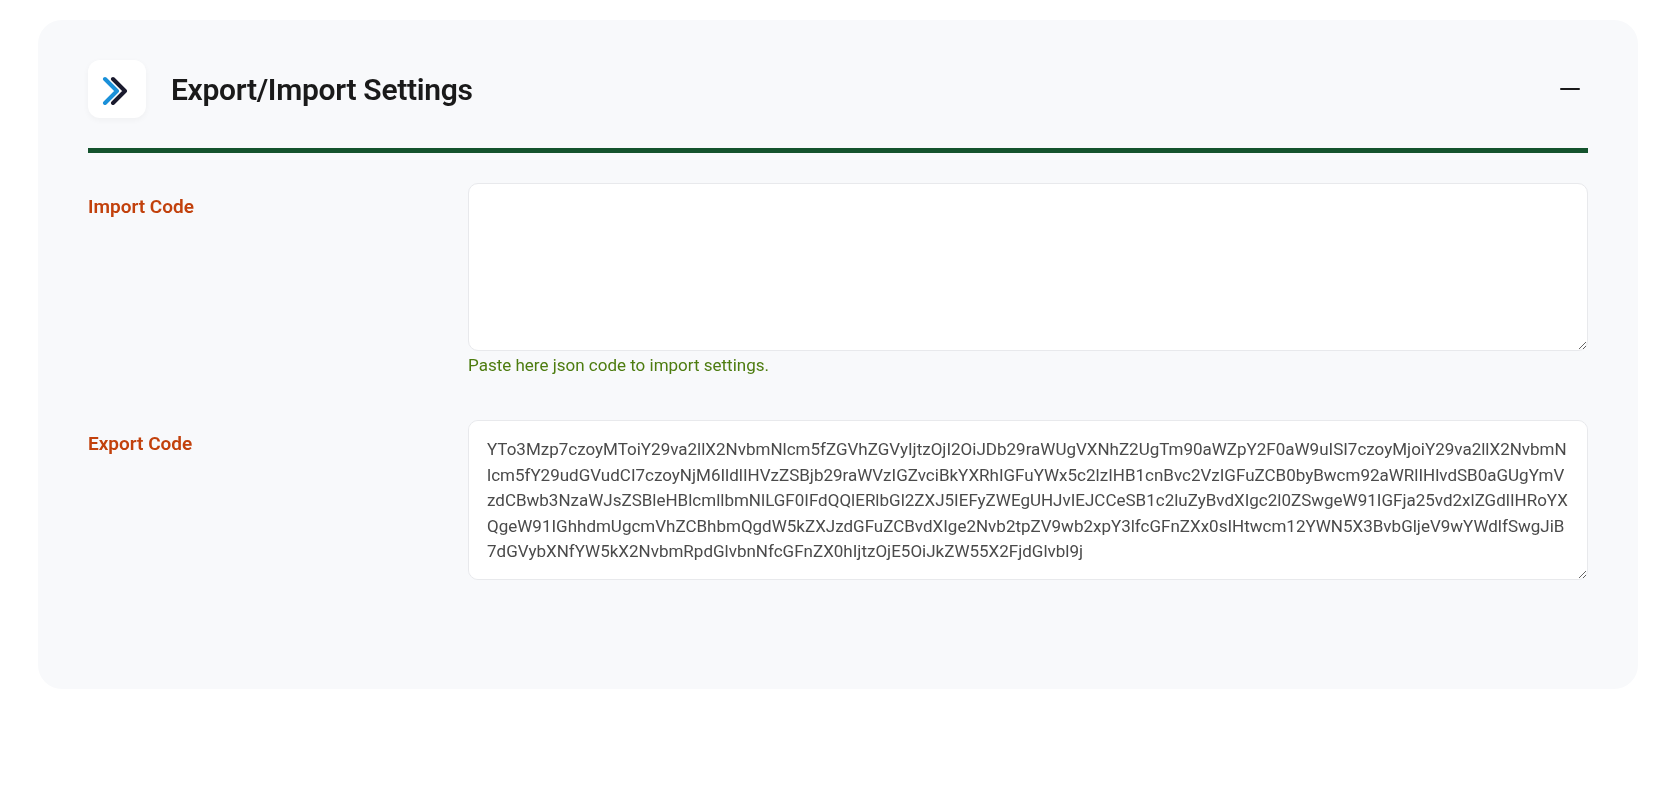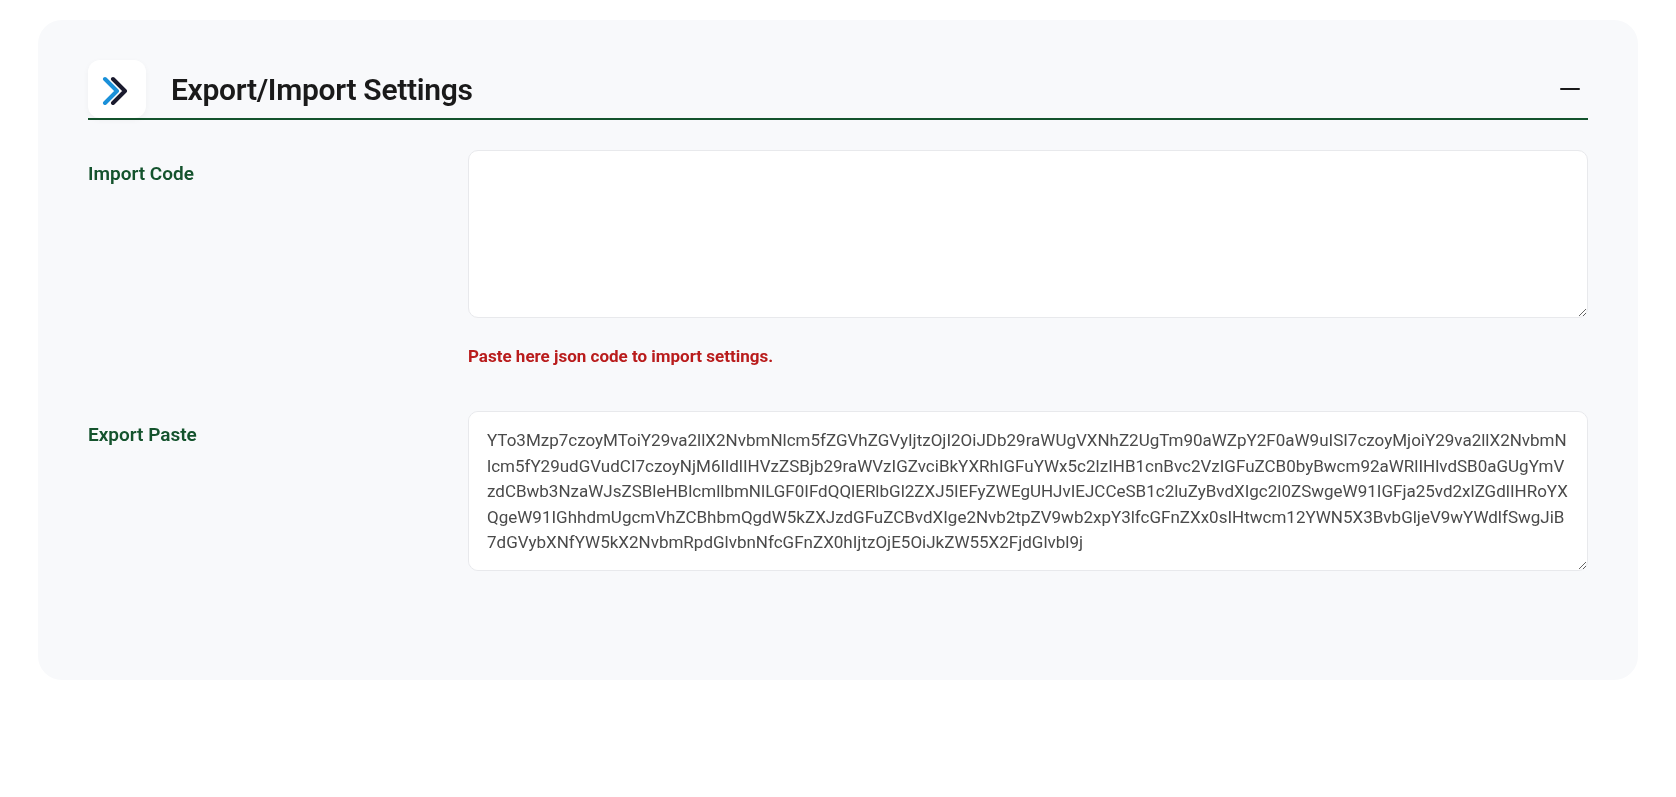--- a/index.html
+++ b/index.html
@@ -16,21 +16,22 @@
       background: #f8f9fb;
       border-radius: 24px;
       padding: 40px 50px 60px 50px;
       max-width: 1600px;
       margin: 0 auto;
     }
     .panel-header {
       display: flex;
       align-items: center;
       justify-content: space-between;
-      border-bottom: 2px solid #14532d;
+      padding-bottom: 30px;
+      border-bottom: 5px solid #14532d;
       margin-bottom: 30px;
     }
     .panel-header-left {
       display: flex;
       align-items: center;
       gap: 25px;
     }
     .logo-box {
       width: 58px;
       height: 58px;
@@ -69,21 +70,21 @@
     }
     .form-row {
       display: flex;
       gap: 40px;
       margin-bottom: 45px;
     }
     .form-label {
       flex: 0 0 340px;
       font-size: 19px;
       font-weight: 600;
-      color: #14532d;
+      color: #c2410c;
       padding-top: 12px;
     }
     .form-field {
       flex: 1;
       min-width: 0;
     }
     .textarea {
       width: 100%;
       background: #ffffff;
       border: 1px solid #e8e9ec;
@@ -100,23 +101,23 @@
       height: 168px;
     }
     .textarea-export {
       height: 160px;
       overflow-y: scroll;
       word-break: break-all;
       white-space: pre-wrap;
     }
     .help-text {
       font-size: 17px;
-      color: #b91c1c;
-      margin-top: 24px;
-      font-weight: 700;
+      color: #4d7c0f;
+      margin-top: 0;
+      font-weight: 400;
     }
   </style>
 </head>
 <body>
 
 <div class="panel">
   <div class="panel-header">
     <div class="panel-header-left">
       <div class="logo-box">
         <svg class="logo-icon" viewBox="0 0 32 32" fill="none">
@@ -133,18 +134,18 @@
 
   <div class="form-row">
     <div class="form-label">Import Code</div>
     <div class="form-field">
       <textarea class="textarea textarea-import" style=""></textarea>
       <div class="help-text">Paste here json code to import settings.</div>
     </div>
   </div>
 
   <div class="form-row">
-    <div class="form-label">Export Paste</div>
+    <div class="form-label">Export Code</div>
     <div class="form-field">
       <textarea class="textarea textarea-export" readonly="" style="">YTo3Mzp7czoyMToiY29va2llX2NvbmNlcm5fZGVhZGVyIjtzOjI2OiJDb29raWUgVXNhZ2UgTm90aWZpY2F0aW9uISI7czoyMjoiY29va2llX2NvbmNlcm5fY29udGVudCI7czoyNjM6IldlIHVzZSBjb29raWVzIGZvciBkYXRhIGFuYWx5c2lzIHB1cnBvc2VzIGFuZCB0byBwcm92aWRlIHlvdSB0aGUgYmVzdCBwb3NzaWJsZSBleHBlcmllbmNlLGF0IFdQQlERlbGl2ZXJ5IEFyZWEgUHJvIEJCCeSB1c2luZyBvdXIgc2l0ZSwgeW91IGFja25vd2xlZGdlIHRoYXQgeW91IGhhdmUgcmVhZCBhbmQgdW5kZXJzdGFuZCBvdXIge2Nvb2tpZV9wb2xpY3lfcGFnZXx0sIHtwcm12YWN5X3BvbGljeV9wYWdlfSwgJiB7dGVybXNfYW5kX2NvbmRpdGlvbnNfcGFnZX0hIjtzOjE5OiJkZW55X2FjdGlvbl9j</textarea>
     </div>
   </div>
 </div>
 
 </body></html>

